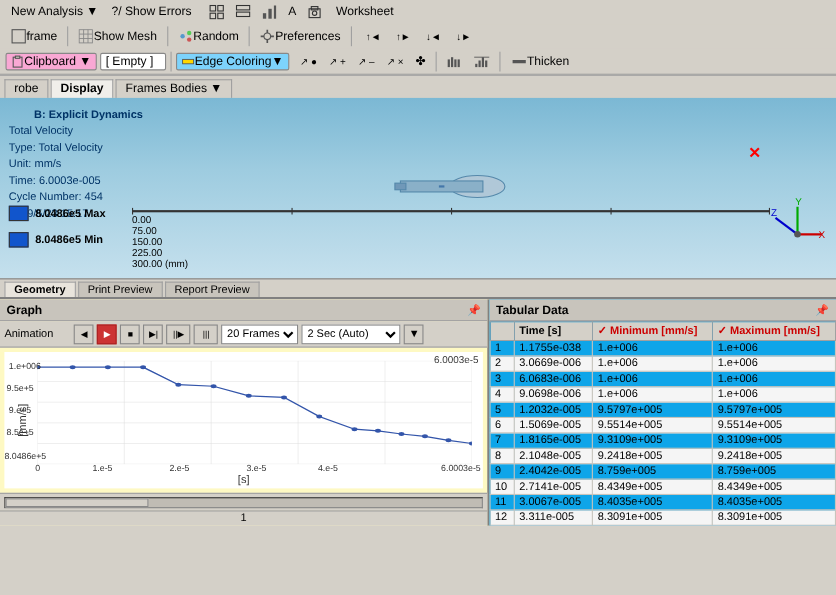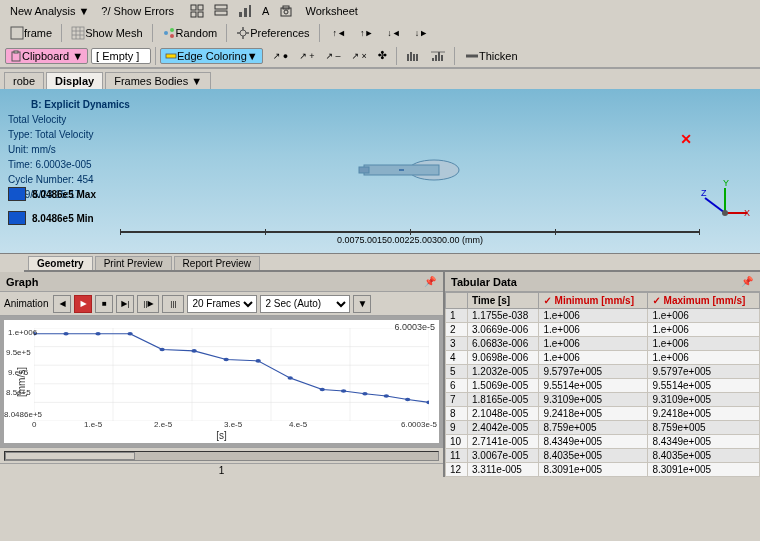--- a/index.html
+++ b/index.html
@@ -29,48 +29,48 @@
     .ansys-logo .ansys-text { font-size: 22px; font-weight: bold; color: #cc0000; letter-spacing: 1px; }
     .ansys-logo .version { font-size: 13px; color: #003366; font-weight: bold; }
     .color-scale { position: absolute; left: 8px; bottom: 30px; }
     .scale-max { display: flex; align-items: center; margin-bottom: 10px; }
     .scale-min { display: flex; align-items: center; }
     .scale-box { width: 18px; height: 14px; background: #1155cc; border: 1px solid #333; margin-right: 6px; flex-shrink: 0; }
 
     
     .scale-bar { position: absolute; bottom: 8px; left: 120px; right: 60px; display: flex; flex-direction: column; align-items: center; }
     .scale-line { width: 100%; height: 2px; background: #333; position: relative; }
-    .scale-ticks { display: flex; justify-content: center; width: 100%; font-size: 9px; color: #000; margin-top: 2px; }
-
-    
-    .geo-tabs { display: flex; align-items: flex-end; background: #d4d0c8; padding: 0 4px; height: 18px; border-bottom: 2px solid #808080; margin-left: 24px; }
+    .scale-ticks { display: flex; justify-content: flex-start; width: 100%; font-size: 9px; color: #000; margin-top: 2px; flex-direction: column; }
+
+    
+    .geo-tabs { display: flex; align-items: flex-end; background: #d4d0c8; padding: 0 4px; height: 18px; border-bottom: 2px solid #808080; }
     .geo-tab { padding: 1px 8px; font-size: 10px; background: #c8c4bc; border: 1px solid #a0a0a0; border-bottom: none; margin-right: 2px; cursor: pointer; }
     .geo-tab.active { background: #e8e4dc; font-weight: bold; }
 
     
     .bottom-panels { display: flex; flex: 1; overflow: hidden; }
 
     
-    .graph-panel { width: 445px; border-right: 2px solid #808080; display: flex; flex-direction: column; background: #a3a3a3; }
+    .graph-panel { width: 445px; border-right: 2px solid #808080; display: flex; flex-direction: column; background: #fef9c3; }
     .panel-header { background: #c8c4bc; padding: 2px 6px; font-size: 11px; font-weight: bold; border-bottom: 1px solid #a0a0a0; display: flex; align-items: center; justify-content: space-between; height: 20px; }
     .panel-header-icon { font-size: 10px; color: #555; margin-left: 4px; }
 
     
     .animation-bar { background: #d4d0c8; padding: 2px 4px; display: flex; align-items: center; gap: 3px; height: 24px; border-bottom: 1px solid #a0a0a0; flex-wrap: nowrap; }
     .anim-btn { width: 18px; height: 18px; display: flex; align-items: center; justify-content: center; border: 1px solid #888; background: #d4d0c8; cursor: pointer; font-size: 8px; }
     .frames-select { height: 18px; font-size: 10px; border: 1px solid #888; background: white; min-width: 70px; }
     .anim-dropdown { height: 18px; font-size: 10px; border: 1px solid #888; background: white; min-width: 90px; }
 
     
     .graph-scrollbar { height: 16px; background: #d4d0c8; border-top: 1px solid #a0a0a0; display: flex; align-items: center; padding: 0 4px; }
     .scrollbar-track { flex: 1; height: 10px; background: #c0bcb4; border: 1px inset #888; position: relative; }
     .scrollbar-thumb { width: 30%; height: 100%; background: #d4d0c8; border: 1px solid #888; }
 
     
-    .tabular-panel { flex: 1; display: flex; flex-direction: column; background: #e5e5e5; }
+    .tabular-panel { flex: 1; display: flex; flex-direction: column; background: #0ea5e9; }
 
     .table-container { flex: 1; overflow: auto; }
     table { width: 100%; border-collapse: collapse; font-size: 10px; }
     table thead tr th { background: #d4d0c8; border: 1px solid #a0a0a0; padding: 2px 4px; text-align: left; font-size: 10px; position: sticky; top: 0; white-space: nowrap; }
     table tbody tr td { border: 1px solid #c8c4bc; padding: 1px 4px; font-size: 10px; }
     table tbody tr:nth-child(even) { background: #f5f5f5; }
 
     
     .xyz-indicator { position: absolute; bottom: 20px; right: 10px; width: 55px; height: 55px; }
   </style>
@@ -316,21 +316,21 @@
 
 <div class="bottom-panels">
 
   <div class="graph-panel">
     <div class="panel-header">
       <span>Graph</span>
       <span class="panel-header-icon">📌</span>
     </div>
 
     <div class="animation-bar">
-      <span style="font-size:10px; margin-right:2px;">Animation</span>
+      <span style="font-size:10px; margin-right:16px;">Animation</span>
       <button class="anim-btn">◀</button>
       <button class="anim-btn" style="background:#cc3333; color:white; border-color:#aa2222;">▶</button>
       <button class="anim-btn">■</button>
       <button class="anim-btn">▶|</button>
       <button class="anim-btn" style="width:22px;">||▶</button>
       <button class="anim-btn" style="width:22px;">|||</button>
       <select class="frames-select">
         <option>20 Frames</option>
         <option>10 Frames</option>
         <option>50 Frames</option>

